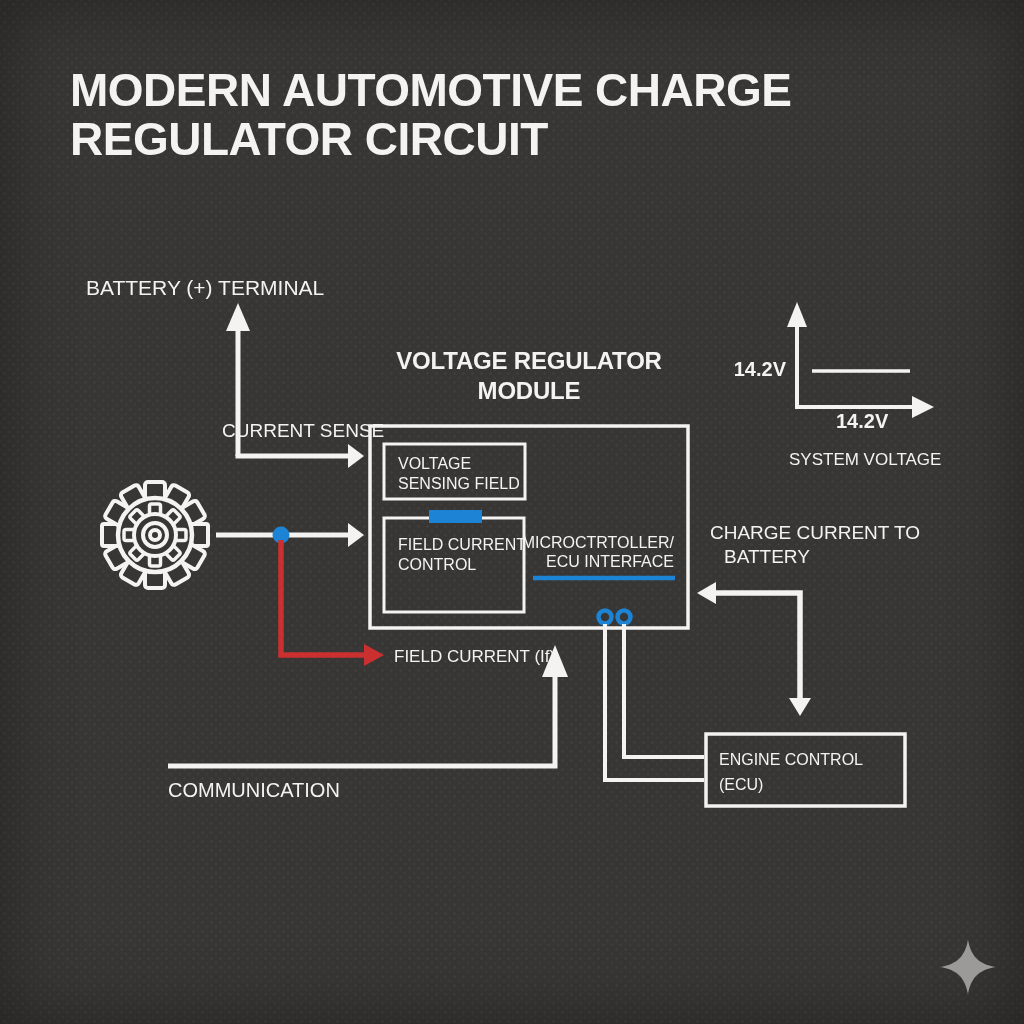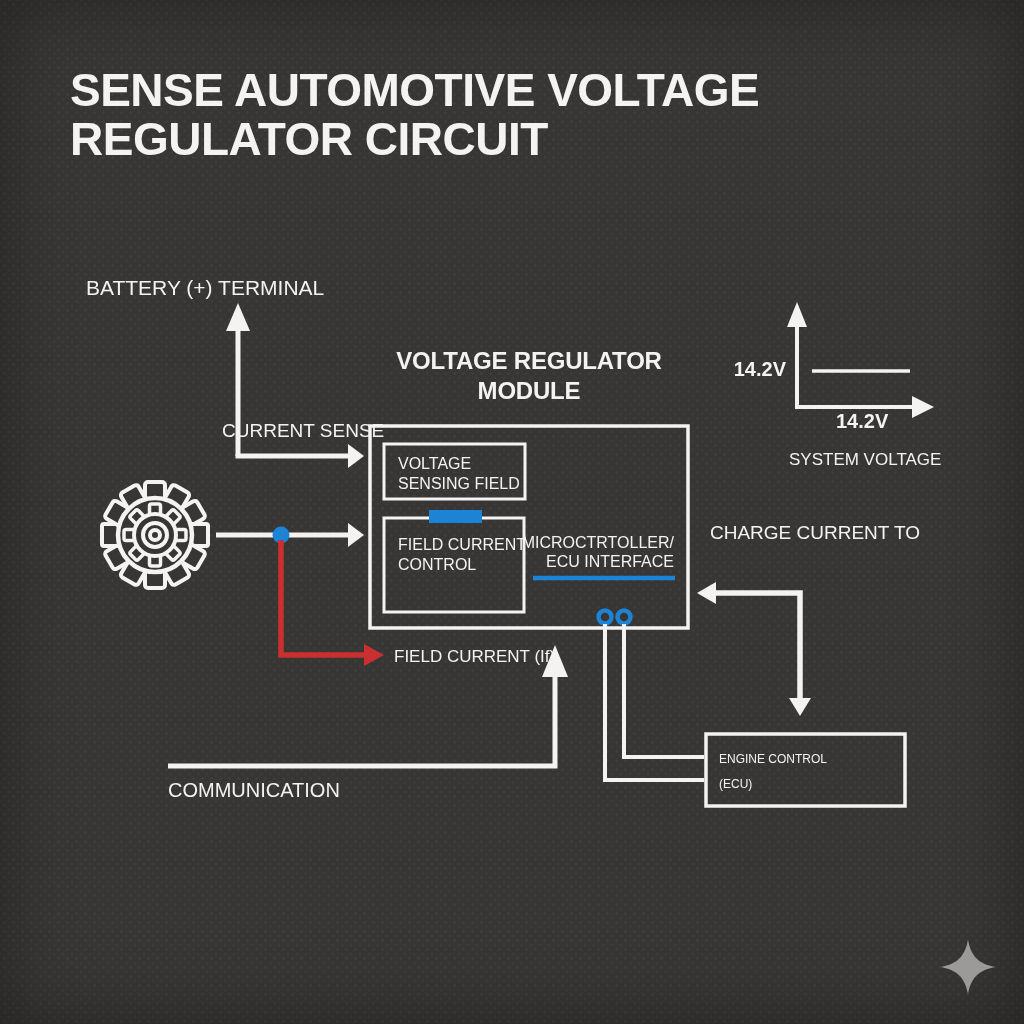--- a/index.html
+++ b/index.html
@@ -26,21 +26,21 @@
     position:absolute;color:var(--line);white-space:nowrap;
     font-family:"Liberation Sans", sans-serif;
   }
   .title{left:70px;top:66px;font-size:46px;font-weight:bold;line-height:49px;letter-spacing:-0.5px;}
   .battery-lbl{left:86px;top:276px;font-size:21px;}
   .vsense-lbl{left:222px;top:420px;font-size:19px;}
   .fcurrent-lbl{left:394px;top:647px;font-size:17px;}
   .lincan-lbl{left:168px;top:777px;font-size:20px;line-height:26px;}
   .charge-lbl{left:710px;top:521px;font-size:19px;line-height:24px;}
   .charge-lbl .ind{padding-left:14px;}
-  .ecu-lbl{left:719px;top:747px;font-size:12px;line-height:25px;}
+  .ecu-lbl{left:719px;top:747px;font-size:16px;line-height:25px;}
   .module-title{left:370px;top:346px;width:318px;text-align:center;font-size:24px;font-weight:bold;line-height:30px;letter-spacing:-0.2px;}
   .vsl-lbl{left:398px;top:454px;font-size:16px;line-height:20px;}
   .fcc-lbl{left:398px;top:535px;font-size:16px;line-height:20px;}
   .micro-lbl{left:474px;top:533px;width:200px;text-align:right;font-size:16px;line-height:19px;}
   .yval-lbl{left:722px;top:358px;width:64px;text-align:right;font-size:20px;font-weight:bold;}
   .xval-lbl{left:836px;top:410px;font-size:20px;font-weight:bold;}
   .sysvolt-lbl{left:789px;top:450px;font-size:17px;}
 </style>
 </head>
 <body>
@@ -131,21 +131,21 @@
       <polygon points="797,302 787,327 807,327" fill="var(--line)"></polygon>
       <path d="M795,407 L915,407" stroke="var(--line)" stroke-width="4" fill="none"></path>
       <polygon points="934,407 912,396 912,418" fill="var(--line)"></polygon>
       <path d="M812,371 L910,371" stroke="var(--line)" stroke-width="3.5" fill="none"></path>
     </g>
 
     <path fill="var(--sparkle)" d="M968,940 C971.5,957 978.5,963.5 995,967 C978.5,970.5 971.5,977 968,994 C964.5,977 957.5,970.5 941,967 C957.5,963.5 964.5,957 968,940 Z"></path>
   </svg>
 
   <div class="lbl title">
-    <div>SENSE AUTOMOTIVE VOLTAGE</div>
+    <div>MODERN AUTOMOTIVE CHARGE</div>
     <div>REGULATOR CIRCUIT</div>
   </div>
 
   <div class="lbl battery-lbl">BATTERY (+) TERMINAL</div>
 
   <div class="lbl vsense-lbl">CURRENT SENSE</div>
 
   <div class="lbl module-title">
     <div>VOLTAGE REGULATOR</div>
     <div>MODULE</div>
@@ -167,20 +167,21 @@
   </div>
 
   <div class="lbl fcurrent-lbl">FIELD CURRENT (If)</div>
 
   <div class="lbl lincan-lbl">
     <div>COMMUNICATION</div>
   </div>
 
   <div class="lbl charge-lbl">
     <div>CHARGE CURRENT TO</div>
+    <div class="ind">BATTERY</div>
   </div>
 
   <div class="lbl ecu-lbl">
     <div>ENGINE CONTROL</div>
     <div>(ECU)</div>
   </div>
 
   <div class="lbl yval-lbl">14.2V</div>
   <div class="lbl xval-lbl">14.2V</div>
   <div class="lbl sysvolt-lbl">SYSTEM VOLTAGE</div>

